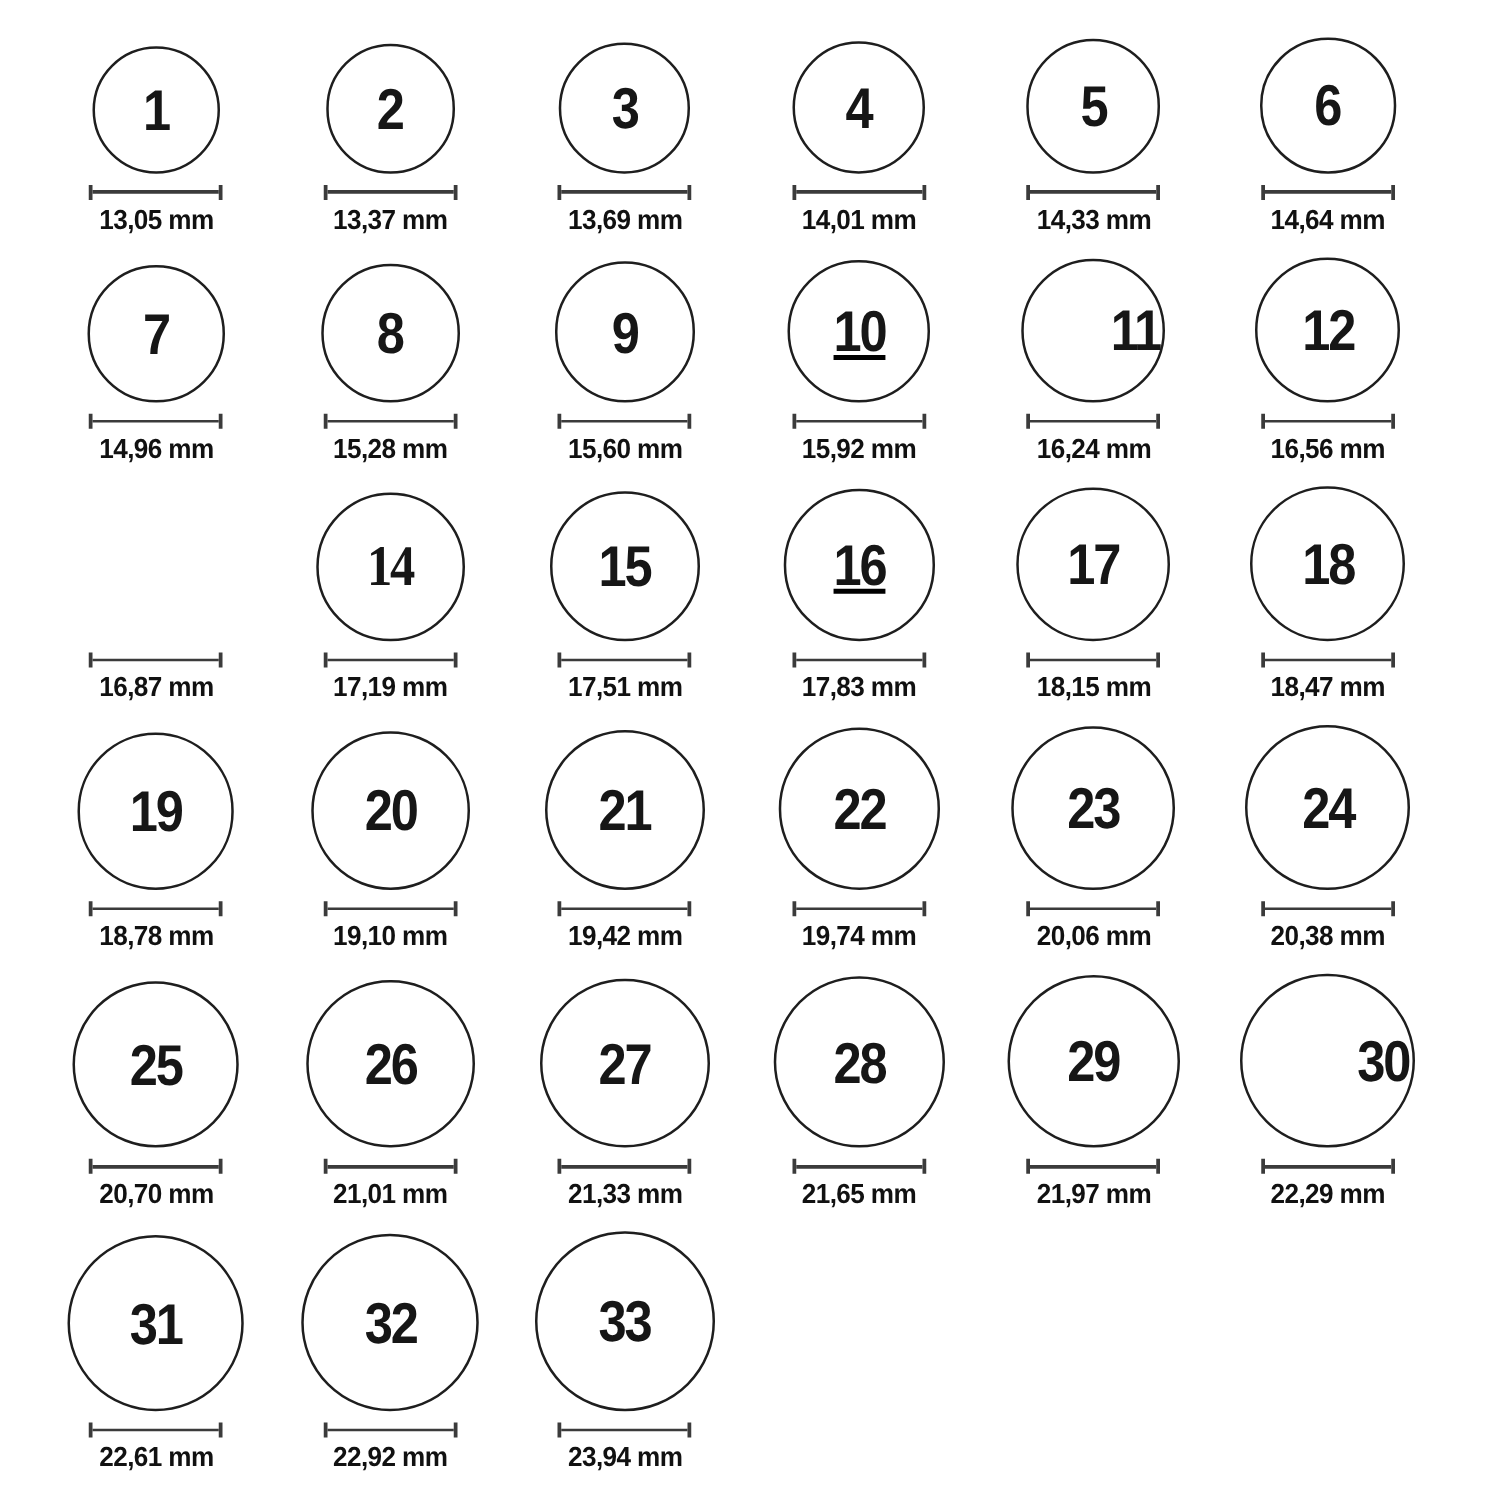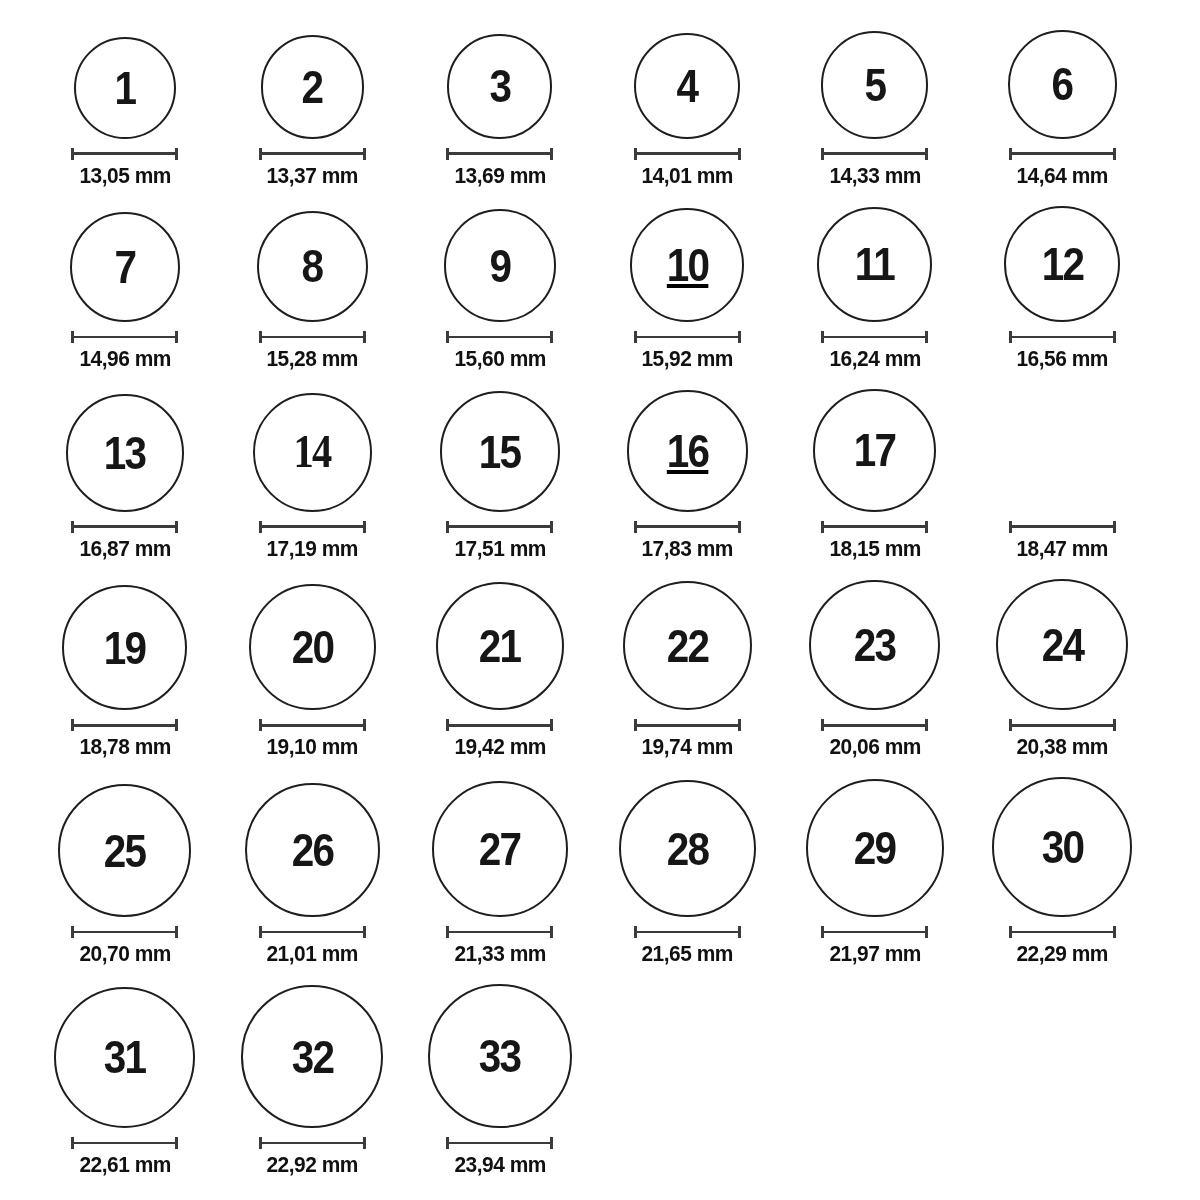--- a/index.html
+++ b/index.html
@@ -163,43 +163,40 @@
       <div class="ring-cell">
         <div class="ring-circle" style="width: 113.7px; height: 113.7px; text-decoration: underline;">
           <span class="ring-number">10</span>
         </div>
         <div class="diameter-ruler">
           <div class="ruler-line"></div>
         </div>
         <div class="diameter-label">15,92 mm</div>
       </div>
       <div class="ring-cell">
-        <div class="ring-circle" style="width: 115px; height: 115px;">
+        <div class="ring-circle" style="width: 115px; height: 115px; justify-content: flex-end;">
           <span class="ring-number">11</span>
         </div>
         <div class="diameter-ruler">
           <div class="ruler-line"></div>
         </div>
         <div class="diameter-label">16,24 mm</div>
       </div>
       <div class="ring-cell">
         <div class="ring-circle" style="width: 116.3px; height: 116.3px;">
           <span class="ring-number">12</span>
         </div>
         <div class="diameter-ruler">
           <div class="ruler-line"></div>
         </div>
         <div class="diameter-label">16,56 mm</div>
       </div>
     </div>
     <div class="ring-row">
       <div class="ring-cell">
-        <div class="ring-circle" style="width: 117.6px; height: 117.6px;">
-          <span class="ring-number">13</span>
-        </div>
         <div class="diameter-ruler">
           <div class="ruler-line"></div>
         </div>
         <div class="diameter-label">16,87 mm</div>
       </div>
       <div class="ring-cell">
         <div class="ring-circle" style="width: 118.9px; height: 118.9px; font-family: Liberation Serif, serif;">
           <span class="ring-number">14</span>
         </div>
         <div class="diameter-ruler">
@@ -228,20 +225,23 @@
       <div class="ring-cell">
         <div class="ring-circle" style="width: 122.8px; height: 122.8px;">
           <span class="ring-number">17</span>
         </div>
         <div class="diameter-ruler">
           <div class="ruler-line"></div>
         </div>
         <div class="diameter-label">18,15 mm</div>
       </div>
       <div class="ring-cell">
+        <div class="ring-circle" style="width: 124.1px; height: 124.1px;">
+          <span class="ring-number">18</span>
+        </div>
         <div class="diameter-ruler">
           <div class="ruler-line"></div>
         </div>
         <div class="diameter-label">18,47 mm</div>
       </div>
     </div>
     <div class="ring-row">
       <div class="ring-cell">
         <div class="ring-circle" style="width: 125.4px; height: 125.4px;">
           <span class="ring-number">19</span>
@@ -337,21 +337,21 @@
       <div class="ring-cell">
         <div class="ring-circle" style="width: 138.4px; height: 138.4px; justify-content: center;">
           <span class="ring-number">29</span>
         </div>
         <div class="diameter-ruler">
           <div class="ruler-line"></div>
         </div>
         <div class="diameter-label">21,97 mm</div>
       </div>
       <div class="ring-cell">
-        <div class="ring-circle" style="width: 139.7px; height: 139.7px;">
+        <div class="ring-circle" style="width: 139.7px; height: 139.7px; justify-content: flex-end;">
           <span class="ring-number">30</span>
         </div>
         <div class="diameter-ruler">
           <div class="ruler-line"></div>
         </div>
         <div class="diameter-label">22,29 mm</div>
       </div>
     </div>
     <div class="ring-row">
       <div class="ring-cell">

